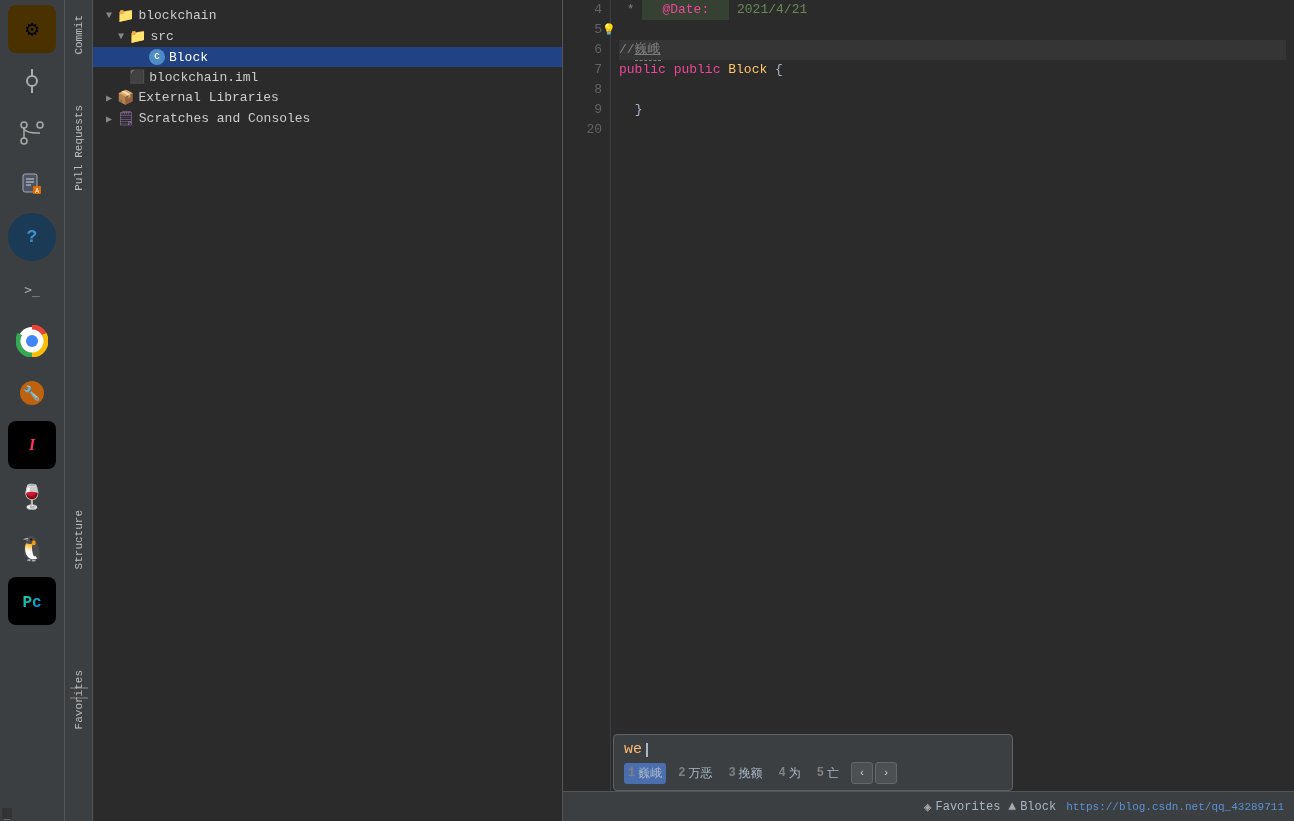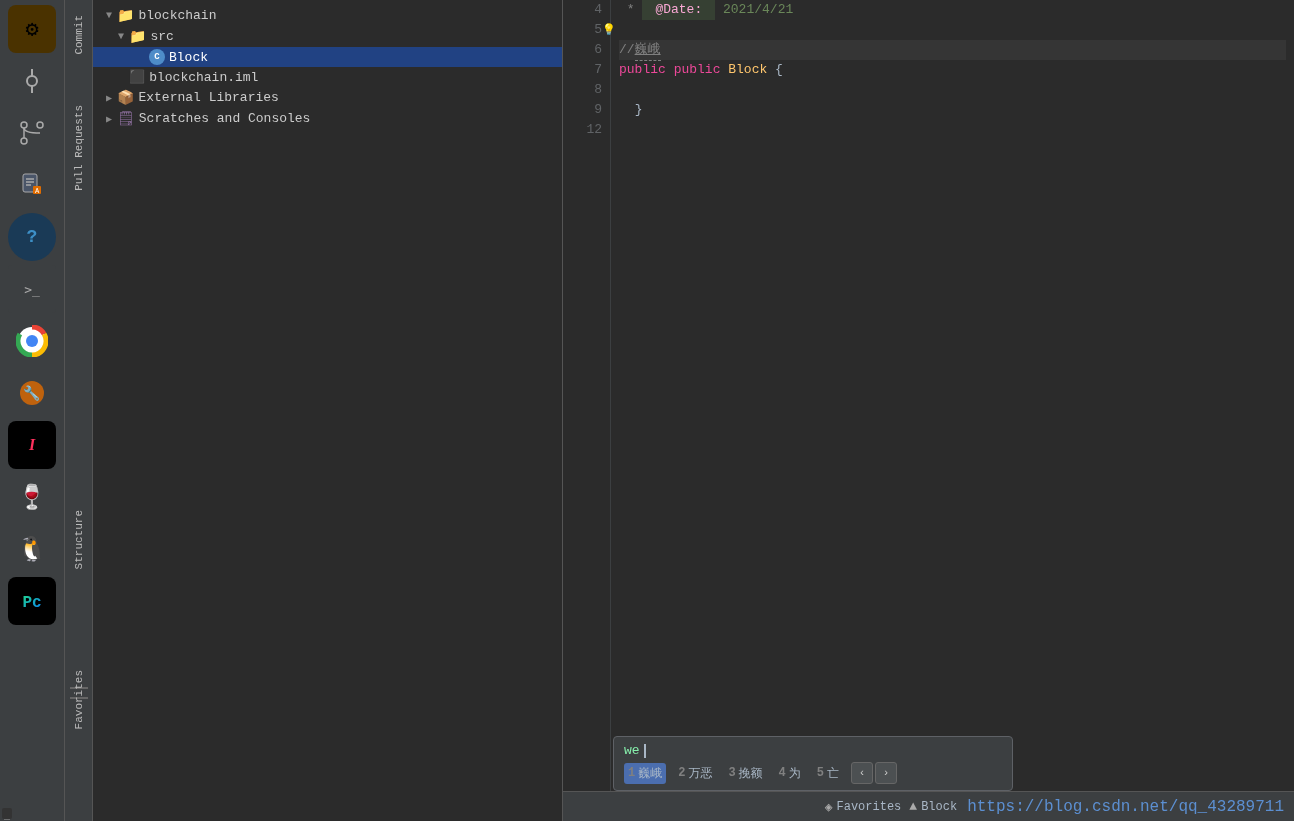--- a/index.html
+++ b/index.html
@@ -162,21 +162,21 @@
       height: 20px;
       white-space: pre;
       display: flex;
       align-items: center;
     }
 
     
     .kw { color: #ec4899; }
     .type { color: #ffc66d; }
     .comment { color: #808080; }
-    .tag-at { color: #f9a8d4; background: rgba(98, 151, 85, 0.2); padding: 0 13px; border-radius: 0; }
+    .tag-at { color: #ec4899; background: rgba(98, 151, 85, 0.2); padding: 0 20px; border-radius: 0; }
     .tag-val { color: #6a8759; }
     .chinese-comment { color: #808080; text-decoration: underline; text-decoration-color: #808080; border-bottom: 1px dashed #808080; }
     .highlight-line { background: rgba(255,255,255,0.05); }
     .brace { color: #a9b7c6; }
 
     
     .bottom-bar {
       height: 30px;
       background: #3c3f41;
       display: flex;
@@ -198,22 +198,22 @@
       z-index: 100;
     }
 
     .input-field-row {
       display: flex;
       align-items: center;
       gap: 4px;
     }
 
     .input-text {
-      color: #86efac;
-      font-size: 13px;
+      color: #fdba74;
+      font-size: 15px;
     }
 
     .input-cursor-blink {
       display: inline-block;
       width: 2px;
       height: 14px;
       background: #a9b7c6;
       vertical-align: middle;
     }
 
@@ -260,21 +260,21 @@
 
     .profiler-item {
       display: flex;
       align-items: center;
       gap: 4px;
       cursor: pointer;
     }
 
     .status-url {
       margin-left: auto;
-      font-size: 16px;
+      font-size: 11px;
       color: #5c8fd1;
       cursor: pointer;
       padding-right: 10px;
     }
 
     .nav-arrows {
       display: flex;
       gap: 2px;
     }
 
@@ -467,21 +467,21 @@
       <div class="line-numbers">
         <div class="line-number-row">4</div>
         <div class="line-number-row" style="position:relative;">
           5
           <span class="gutter-icon" style="right:-14px; font-size:11px;">💡</span>
         </div>
         <div class="line-number-row">6</div>
         <div class="line-number-row">7</div>
         <div class="line-number-row">8</div>
         <div class="line-number-row">9</div>
-        <div class="line-number-row">12</div>
+        <div class="line-number-row">20</div>
       </div>
 
       <div class="code-lines">
 
         <div class="code-line">
           <span class="comment">&nbsp;*&nbsp;</span>
           <span class="tag-at">@Date:</span>
           <span class="tag-val"> 2021/4/21</span>
         </div>
 

